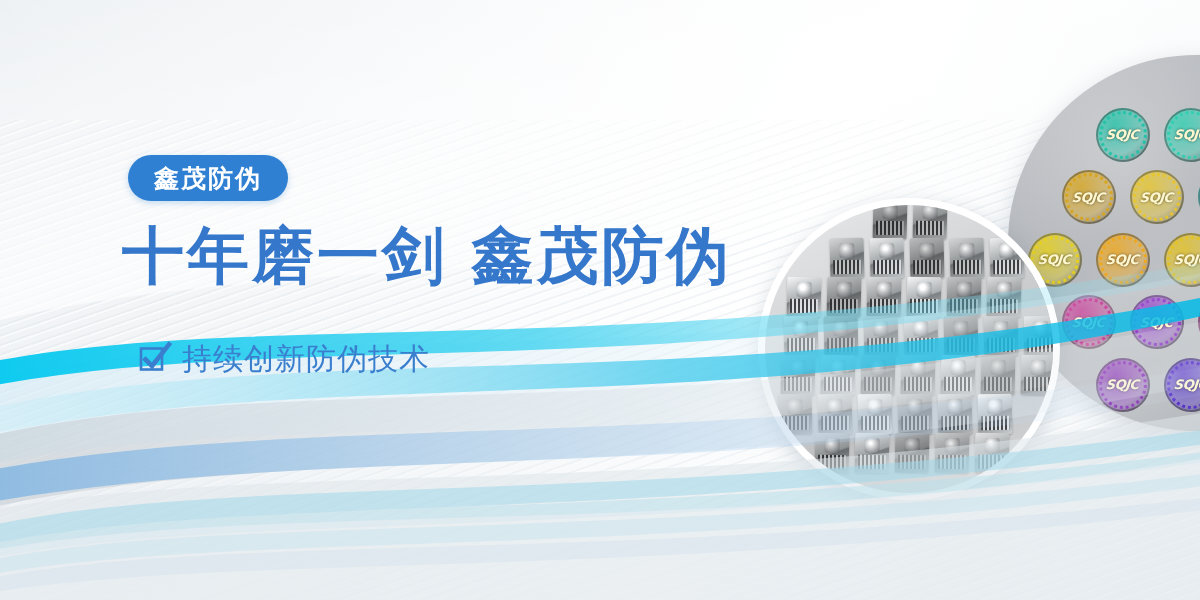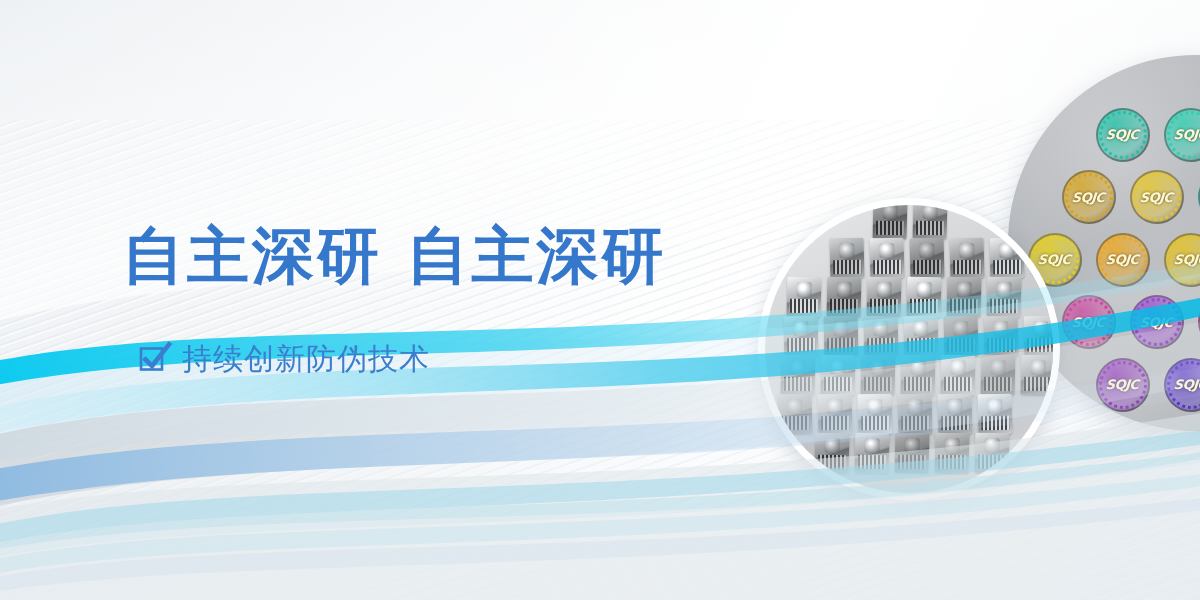--- a/index.html
+++ b/index.html
@@ -402,22 +402,25 @@
     <path d="M-20,286 C220,232 600,268 1220,190 L1220,200 C620,284 240,250 -20,300 Z" fill="#8ad7ee" opacity=".5"></path>
     <path d="M-20,302 C220,252 600,286 1220,212 L1220,224 C620,302 240,270 -20,316 Z" fill="#2fb6e6" opacity=".45"></path>
     <path d="M-20,320 C220,272 600,306 1220,236 L1220,248 C620,322 240,292 -20,334 Z" fill="#74a9e0" opacity=".4"></path>
 
     <path d="M-20,252 C260,198 680,242 1220,150 L1220,340 L-20,340 Z" fill="#dfe6ea" opacity=".55"></path>
     <path d="M-20,292 C280,238 700,282 1220,196 L1220,340 L-20,340 Z" fill="#e9eef1" opacity=".6"></path>
   </svg>
 
   <div class="content">
 
-
-    <div class="headline">自主深研 自主深研</div>
+    <div class="badge">
+      <span class="badge-text">鑫茂防伪</span>
+    </div>
+
+    <div class="headline">十年磨一剑 鑫茂防伪</div>
 
     <div class="bullets">
 
       <div class="bullet">
         <span class="chk">
           <svg viewBox="0 0 34 32">
             <rect x="3" y="6.5" width="21" height="21" fill="none" stroke="#3a7fce" stroke-width="2.6"></rect>
             <path d="M7.5,17.5 L14,24 L31,2.5" fill="none" stroke="#3a7fce" stroke-width="4.6" stroke-linecap="square" stroke-linejoin="miter"></path>
           </svg>
         </span>

